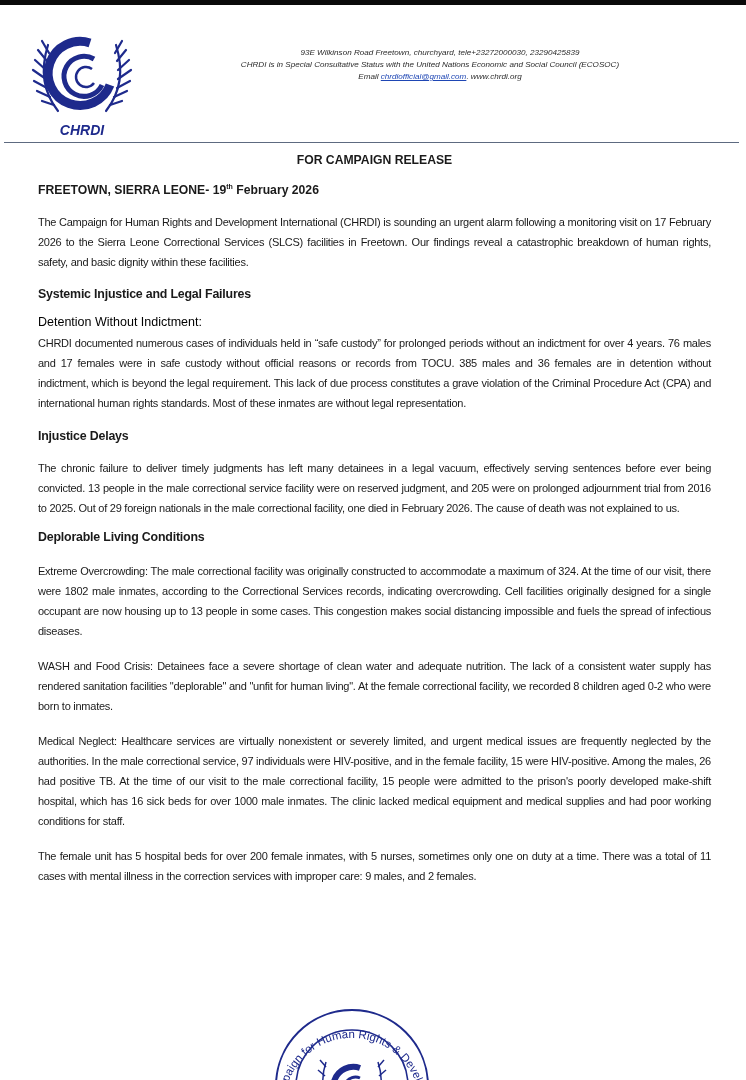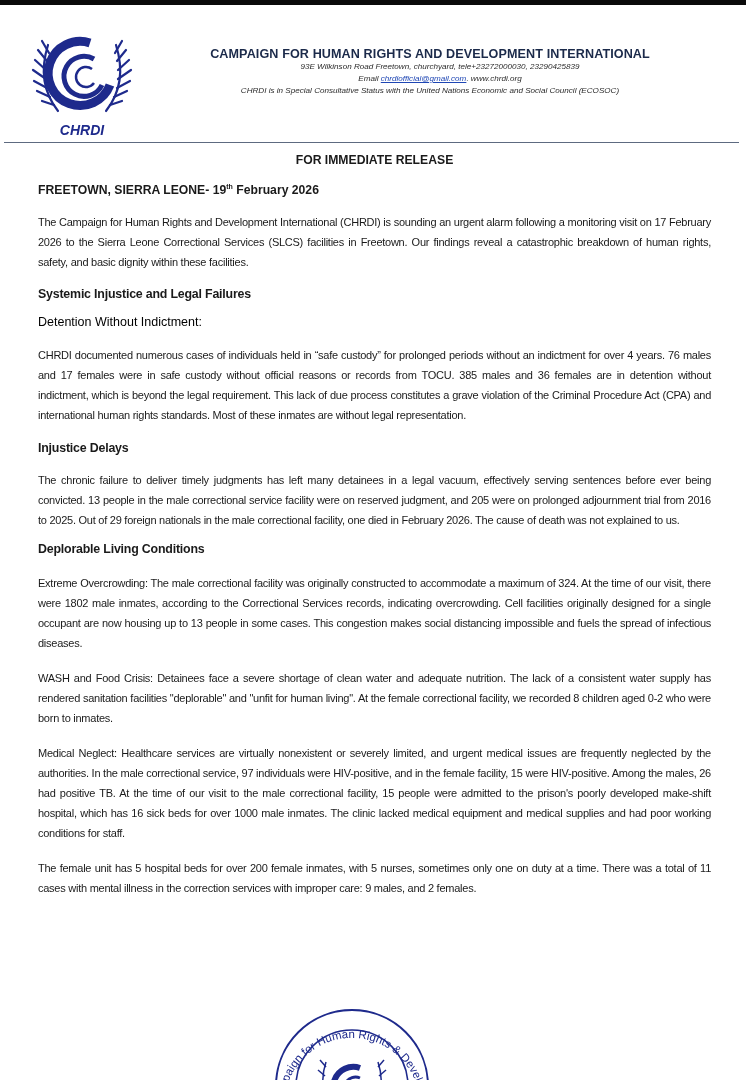--- a/index.html
+++ b/index.html
@@ -20,21 +20,21 @@
 
   .content { position: absolute; left: 38px; top: 150px; width: 673px; }
   .release { text-align: center; font-weight: bold; font-size: 12.2px; margin-top: 3px; }
   .dateline { font-weight: bold; font-size: 12.2px; margin-top: 16px; }
   .dateline sup { font-size: 7px; }
   p { margin: 0; font-size: 11px; line-height: 20px; text-align: justify; letter-spacing: -0.25px; }
   .p-intro { margin-top: 15px; }
   h3 { margin: 0; font-size: 12.4px; font-weight: bold; letter-spacing: -0.2px; }
   .h-systemic { margin-top: 15px; }
   .sub { margin-top: 14px; font-size: 12.5px; color: #000000; }
-  .p-cases { margin-top: 16px; }
+  .p-cases { margin-top: 4px; }
   .h-judicial { margin-top: 16px; }
   .p-judicial { margin-top: 15px; }
   .h-living { margin-top: 12px; }
   .p-over { margin-top: 17px; }
   .p-wash { margin-top: 15px; }
   .p-med { margin-top: 15px; }
   .p-female { margin-top: 15px; }
 
   .stamp { position: absolute; left: 272px; top: 996px; width: 160px; height: 110px; }
 </style>
@@ -67,33 +67,32 @@
     </g>
     <g fill="none" stroke="#1e2a8c">
       <path d="M62 20 A32 32 0 1 0 82 62" stroke-width="9"></path>
       <path d="M66 36 A20 20 0 1 0 74 62" stroke-width="5"></path>
       <path d="M64 46 A10 10 0 1 0 66 60" stroke-width="2.5"></path>
     </g>
     <text x="54" y="112" text-anchor="middle" font-family="Liberation Sans, sans-serif" font-style="italic" font-weight="bold" font-size="14" fill="#1e2a8c">CHRDI</text>
   </svg>
 
   <div class="org-block">
-    <div class="org-name">CAMPAIGN FOR HUMAN RIGHTS AND DEVELOPMENT INTERNATIONAL</div>
     <div class="org-line indent">93E Wilkinson Road Freetown, churchyard, tele+23272000030, 23290425839</div>
+    <div class="org-line">CHRDI is in Special Consultative Status with the United Nations Economic and Social Council (ECOSOC)</div>
     <div class="org-line indent">
       <span>Email</span>
       <a>chrdiofficial@gmail.com</a><span>. www.chrdi.org</span>
     </div>
-    <div class="org-line">CHRDI is in Special Consultative Status with the United Nations Economic and Social Council (ECOSOC)</div>
   </div>
 </div>
 <div class="header-rule"></div>
 
 <div class="content">
-  <div class="release">FOR IMMEDIATE RELEASE</div>
+  <div class="release">FOR CAMPAIGN RELEASE</div>
   <div class="dateline"><span>FREETOWN, SIERRA LEONE-  19</span><sup>th</sup><span> February 2026</span></div>
 
   <p class="p-intro">The Campaign for Human Rights and Development International (CHRDI) is sounding an urgent alarm following a monitoring visit on 17 February 2026 to the Sierra Leone Correctional Services (SLCS) facilities in Freetown. Our findings reveal a catastrophic breakdown of human rights, safety, and basic dignity within these facilities.</p>
 
   <h3 class="h-systemic">Systemic Injustice and Legal Failures</h3>
   <div class="sub">Detention Without Indictment:</div>
   <p class="p-cases">CHRDI documented numerous cases of individuals held in “safe custody” for prolonged periods without an indictment for over 4 years. 76 males and 17 females were in safe custody without official reasons or records from TOCU. 385 males and 36 females are in detention without indictment, which is beyond the legal requirement. This lack of due process constitutes a grave violation of the Criminal Procedure Act (CPA) and international human rights standards. Most of these inmates are without legal representation.</p>
 
   <h3 class="h-judicial">Injustice Delays</h3>
   <p class="p-judicial">The chronic failure to deliver timely judgments has left many detainees in a legal vacuum, effectively serving sentences before ever being convicted. 13 people in the male correctional service facility were on reserved judgment, and 205 were on prolonged adjournment trial from 2016 to 2025. Out of 29 foreign nationals in the male correctional facility, one died in February 2026. The cause of death was not explained to us.</p>

